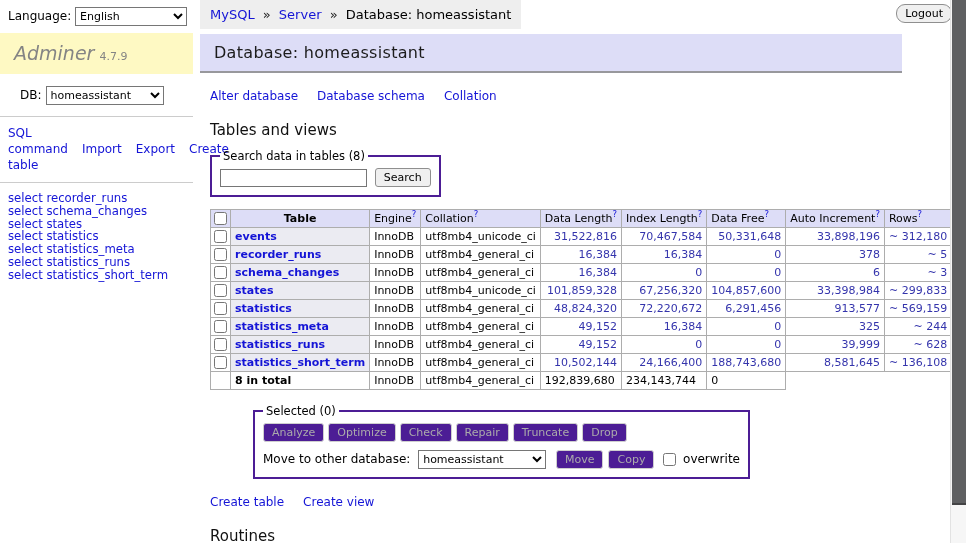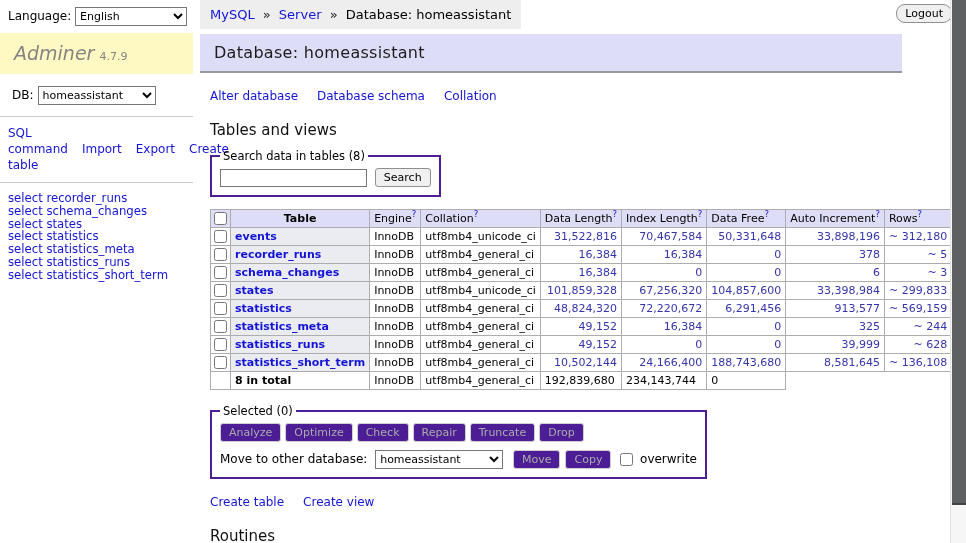--- a/index.html
+++ b/index.html
@@ -16,21 +16,21 @@
   #scroll-thumb { position:absolute; top:0; left:1px; width:15px; height:505px; background:#5f6062; border-bottom:2px solid #434345; }
 
   
   #sidebar { position:absolute; top:0; left:0; width:193px; }
   .lang-row { padding:7px 0 7px 8px; white-space:nowrap; }
   .lang-row select { width:112px; }
   select { font-size:11px; height:19px; border:1px solid #767676; background:#fff; font-family:inherit; }
   #app-header { background:#fef9c3; padding:9px 10px 10px 14px; }
   #app-name { font-style:italic; font-size:19px; color:#848484; }
   #app-version { font-size:11px; color:#848484; margin-left:5px; }
-  .db-row { padding:12px 0 11px 12px; white-space:nowrap; }
+  .db-row { padding:12px 0 11px 20px; white-space:nowrap; }
   .db-row select { width:118px; margin-left:4px; }
   #sidebar hr { border:0; border-top:1px solid #ccc; margin:0; }
   #sidebar-actions { margin:8px 8px 9px; width:162px; line-height:16px; }
   #sidebar-actions a { margin-right:14px; }
   #sidebar-tables { padding:9px 8px; }
   #sidebar-tables a { display:block; line-height:12.8px; font-size:11.7px; }
 
   
   #content { position:absolute; top:0; left:200px; width:750px; }
   #breadcrumb { display:inline-block; background:#eee; padding:7px 10px 7px 10px; font-size:13px; }
@@ -69,21 +69,21 @@
   #tables td.c-dlen { min-width:62px; } #tables td.c-ilen { min-width:66px; }
   #tables td.c-free { min-width:60px; } #tables td.c-auto { min-width:72px; }
   #tables td.c-rows { min-width:54px; }
   #tables tr.total-row th { background:#fff; text-align:left; font-weight:bold; }
   #tables td.no-border { border:none; background:#fff; }
   sup.help { font-size:8.5px; line-height:0; }
   sup.help a { color:#1414d6; text-decoration:none; }
   input[type=checkbox] { width:13px; height:13px; margin:0; vertical-align:middle; }
 
   
-  #selected-fieldset { margin-top:14px; min-width:400px; }
+  #selected-fieldset { margin-top:14px; min-width:400px;margin-left:43px; }
   #selected-buttons button { margin-right:4px; }
   .move-row { margin-top:8px; white-space:nowrap; font-size:12px; }
   .move-row select { width:128px; margin:0 6px 0 4px; }
   .move-row button { margin-right:5px; }
   .move-row label { margin-left:3px; }
 </style>
 </head>
 <body>
 
 <div id="sidebar">

